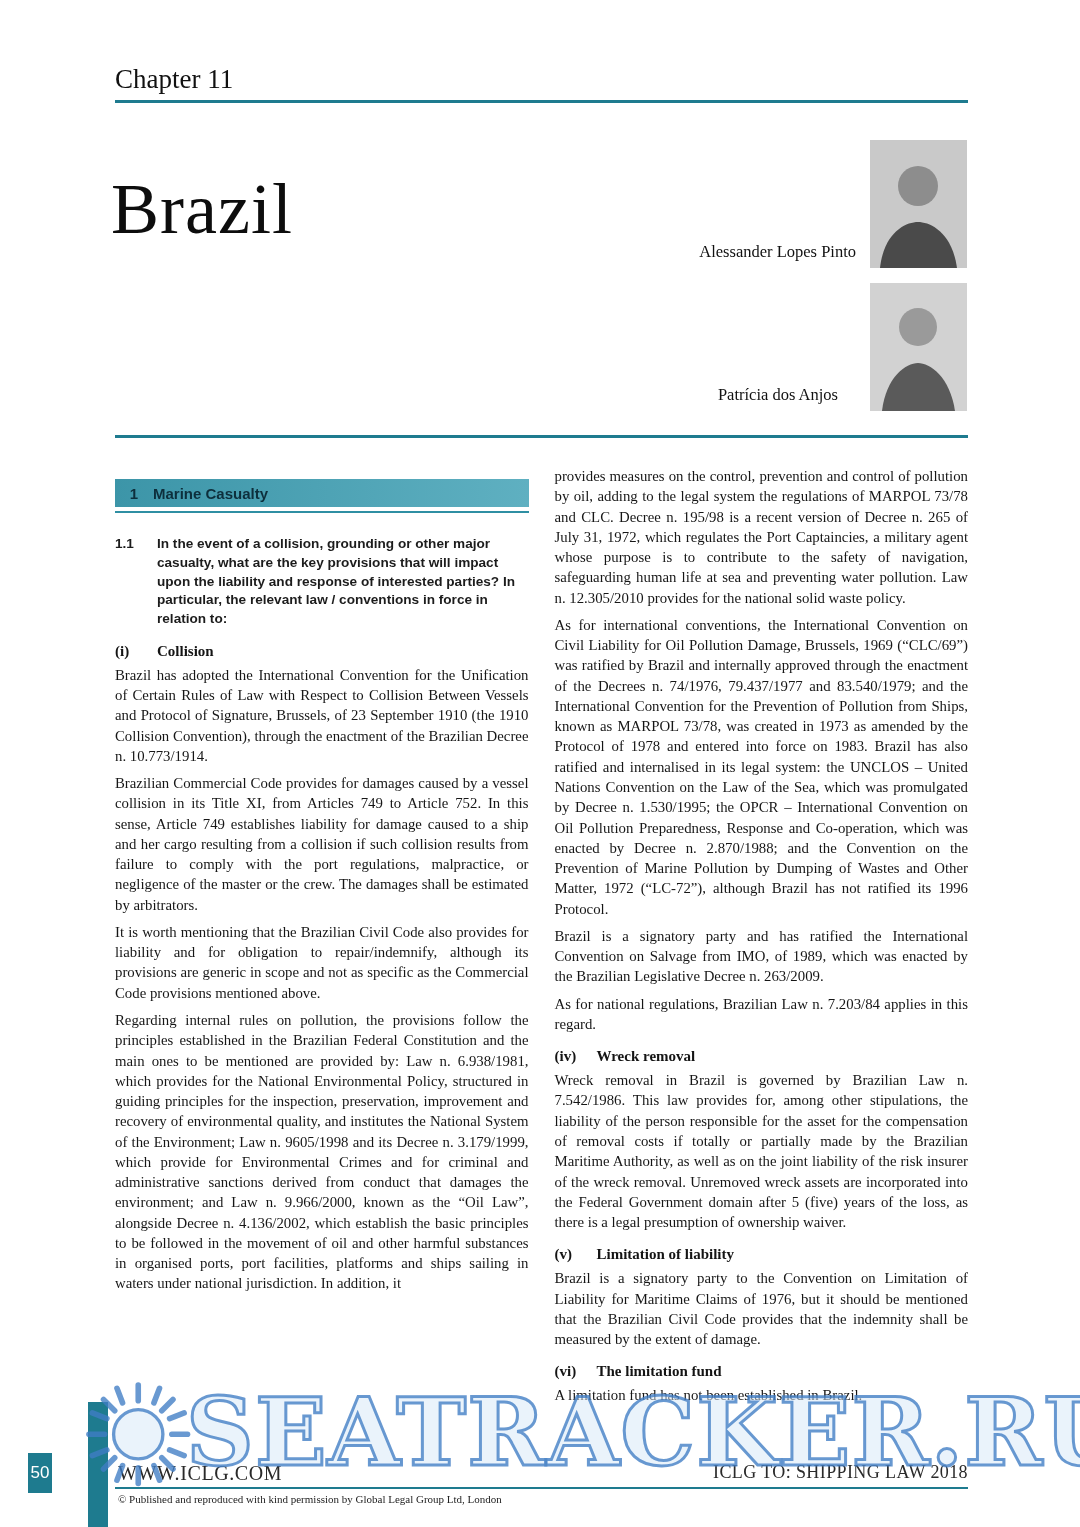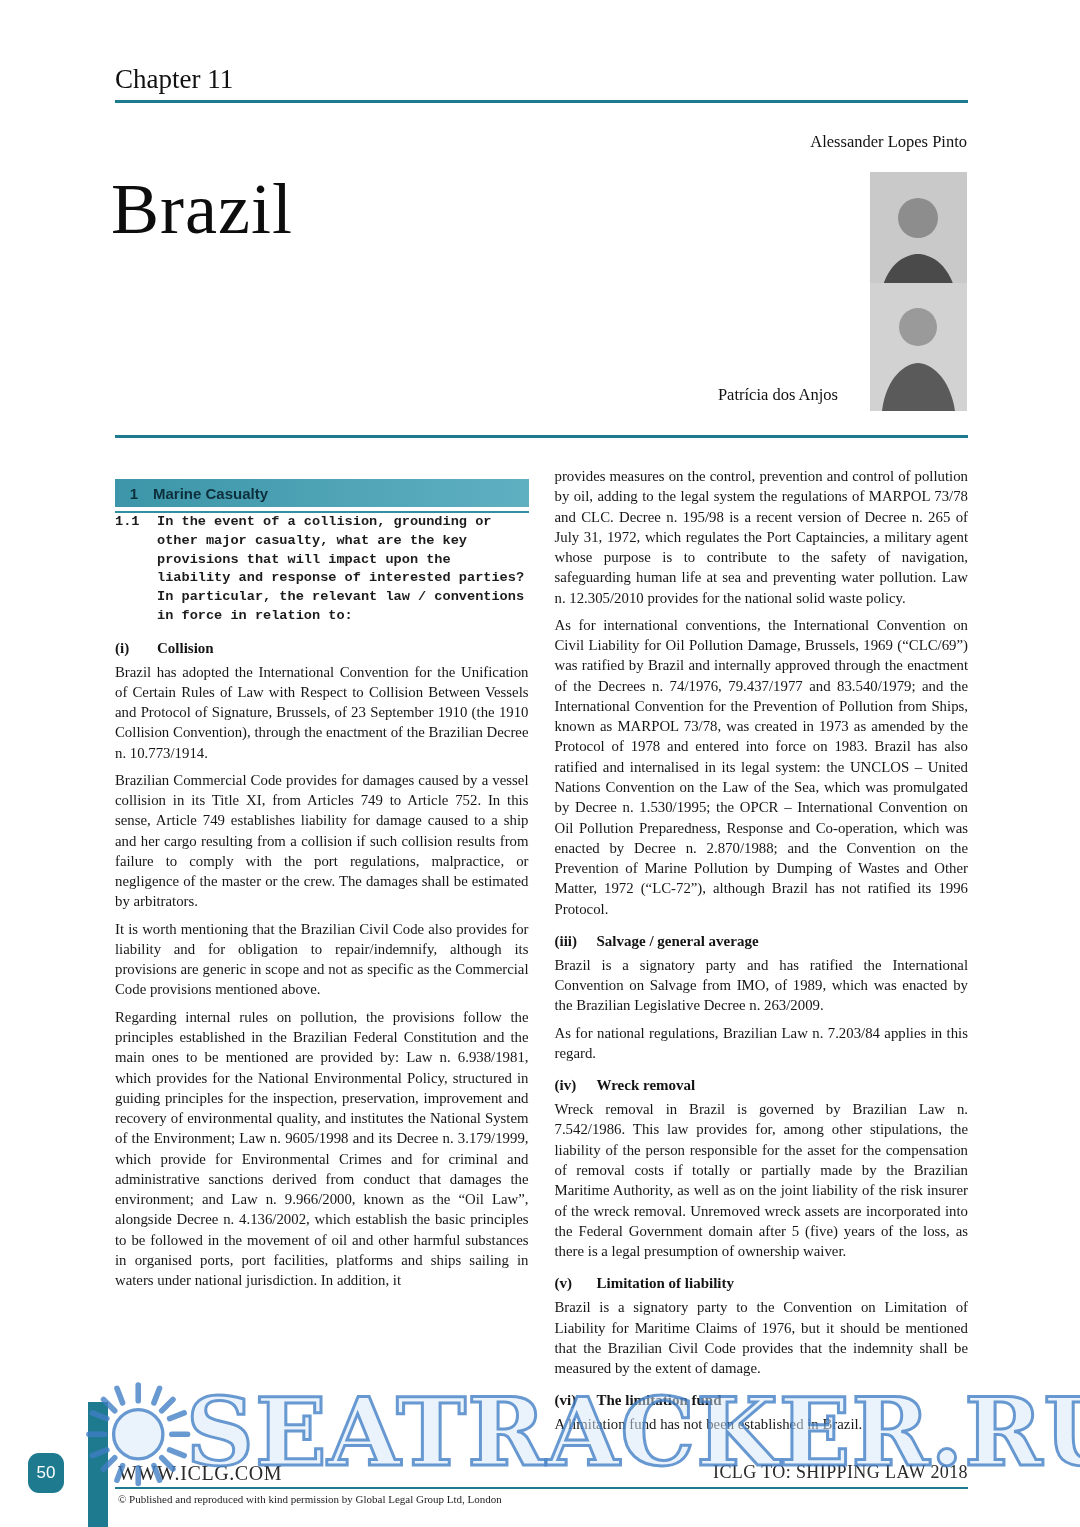--- a/index.html
+++ b/index.html
@@ -9,61 +9,61 @@
     margin:0 auto;
   }
   
   .chapter { position:absolute; left:115px; top:64px; font-size:27px; color:#111; }
   .rule { position:absolute; left:115px; width:853px; height:3px; background:#1e7b8f; }
   .rule-top { top:100px; }
   .rule-mid { top:435px; }
   .page-title { position:absolute; left:111px; top:168px; font-size:72px; color:#0d0d0d; letter-spacing:1px; }
   
   .author-row { position:absolute; right:113px; width:470px; display:flex; justify-content:flex-end; align-items:flex-end; gap:14px; }
-  .author-row-1 { top:132px;flex-direction:column; }
+  .author-row-1 { top:140px; }
   .author-row-2 { top:283px;gap:32px; }
   .author-name { font-size:16.5px; color:#111; margin-bottom:6px; white-space:nowrap; }
   .author-photo { width:97px; height:128px; background:linear-gradient(180deg,#dcdcdc,#b9b9b9); overflow:hidden; flex-shrink:0; }
   .author-photo svg { display:block; width:100%; height:100%; }
   
   .firm-name { position:absolute; left:115px; top:352px; width:540px; font-size:23px; line-height:1.45; color:#111; letter-spacing:0.3px; }
   
   .columns { position:absolute; left:115px; top:464px; width:853px; display:grid; grid-template-columns:1fr 1fr; column-gap:26px; }
   .col { min-width:0; }
   .col-left { padding-top:15px; }
   .section-bar {
     height:28px; display:flex; align-items:center;
     background:linear-gradient(90deg,#3c95a8,#5fb0c1);
     font-family:"Liberation Sans", sans-serif; font-weight:bold; font-size:15px; color:#0d2f3c;
   }
   .section-num { width:38px; text-align:center; flex-shrink:0; }
   .section-underline { height:2px; background:#2f8fa3; margin-top:4px; }
-  .question { display:flex; font-family:Liberation Mono, monospace; font-weight:bold; font-size:13.6px; line-height:1.38; color:#1c1c1c; }
+  .question { display:flex; margin-top:22px; font-family:Liberation Sans, sans-serif; font-weight:bold; font-size:13.6px; line-height:1.38; color:#1c1c1c; }
   .q-num { width:42px; flex-shrink:0; }
   .q-text { flex:1; }
   .subheading { display:flex; margin-top:14px; margin-bottom:5px; font-weight:bold; font-size:15px; color:#141414; }
   .sub-label { width:42px; flex-shrink:0; }
   .para { margin:0 0 7px 0; font-size:14.8px; line-height:1.37; text-align:justify; color:#161616; }
   .col-right .para:first-child { margin-top:2px; }
   
   .watermark {
     position:absolute; left:80px; top:1372px; width:990px; height:120px;
     display:flex; align-items:center; z-index:6; pointer-events:none; opacity:0.92;
   }
   .watermark-sun { width:112px; height:112px; flex-shrink:0; margin-right:-6px; }
   .watermark-text {
     font-family:"DejaVu Serif", serif; font-weight:bold; font-size:94px; line-height:1;
     letter-spacing:1px; white-space:nowrap;
     color:rgba(214,231,248,0.55);
     -webkit-text-stroke:3px rgba(64,125,196,0.85);
   }
   
   .left-bar { position:absolute; left:88px; top:1402px; width:20px; height:125px; background:#1e7b8f; }
-  .page-num { position:absolute; left:28px; top:1453px; width:36px; height:40px; background:#1e7b8f; color:#fff;
-    display:flex; align-items:center; justify-content:center; font-family:"Liberation Sans", sans-serif; font-size:17px;border-radius:11px; }
+  .page-num { position:absolute; left:28px; top:1453px; width:24px; height:40px; background:#1e7b8f; color:#fff;
+    display:flex; align-items:center; justify-content:center; font-family:"Liberation Sans", sans-serif; font-size:17px; }
   .footer-site { position:absolute; left:118px; top:1462px; font-size:20px; letter-spacing:0.6px; color:#2a2a2a; }
   .footer-pub { position:absolute; right:112px; top:1462px; font-size:18px; letter-spacing:0.4px; color:#2a2a2a; }
   .footer-rule { position:absolute; left:115px; top:1487px; width:853px; height:2px; background:#1e7b8f; }
   .footer-copy { position:absolute; left:118px; top:1493px; font-size:11px; color:#222; }
 </style>
 </head>
 <body>
 
 <div class="page">
 
@@ -112,24 +112,20 @@
           <span class="sub-title">Collision</span>
         </div>
         <p class="para">Brazil has adopted the International Convention for the Unification of Certain Rules of Law with Respect to Collision Between Vessels and Protocol of Signature, Brussels, of 23 September 1910 (the 1910 Collision Convention), through the enactment of the Brazilian Decree n. 10.773/1914.</p>
         <p class="para">Brazilian Commercial Code provides for damages caused by a vessel collision in its Title XI, from Articles 749 to Article 752. In this sense, Article 749 establishes liability for damage caused to a ship and her cargo resulting from a collision if such collision results from failure to comply with the port regulations, malpractice, or negligence of the master or the crew.  The damages shall be estimated by arbitrators.</p>
         <p class="para">It is worth mentioning that the Brazilian Civil Code also provides for liability and for obligation to repair/indemnify, although its provisions are generic in scope and not as specific as the Commercial Code provisions mentioned above.</p>
         <p class="para">Regarding internal rules on pollution, the provisions follow the principles established in the Brazilian Federal Constitution and the main ones to be mentioned are provided by: Law n. 6.938/1981, which provides for the National Environmental Policy, structured in guiding principles for the inspection, preservation, improvement and recovery of environmental quality, and institutes the National System of the Environment; Law n. 9605/1998 and its Decree n. 3.179/1999, which provide for Environmental Crimes and for criminal and administrative sanctions derived from conduct that damages the environment; and Law n. 9.966/2000, known as the “Oil Law”, alongside Decree n. 4.136/2002, which establish the basic principles to be followed in the movement of oil and other harmful substances in organised ports, port facilities, platforms and ships sailing in waters under national jurisdiction.  In addition, it</p>
       </div>
     <div class="col col-right">
         <p class="para">provides measures on the control, prevention and control of pollution by oil, adding to the legal system the regulations of MARPOL 73/78 and CLC.  Decree n. 195/98 is a recent version of Decree n. 265 of July 31, 1972, which regulates the Port Captaincies, a military agent whose purpose is to contribute to the safety of navigation, safeguarding human life at sea and preventing water pollution.  Law n. 12.305/2010 provides for the national solid waste policy.</p>
         <p class="para">As for international conventions, the International Convention on Civil Liability for Oil Pollution Damage, Brussels, 1969 (“CLC/69”) was ratified by Brazil and internally approved through the enactment of the Decrees n. 74/1976, 79.437/1977 and 83.540/1979; and the International Convention for the Prevention of Pollution from Ships, known as MARPOL 73/78, was created in 1973 as amended by the Protocol of 1978 and entered into force on 1983.  Brazil has also ratified and internalised in its legal system: the UNCLOS – United Nations Convention on the Law of the Sea, which was promulgated by Decree n. 1.530/1995; the OPCR – International Convention on Oil Pollution Preparedness, Response and Co-operation, which was enacted by Decree n. 2.870/1988; and the Convention on the Prevention of Marine Pollution by Dumping of Wastes and Other Matter, 1972 (“LC-72”), although Brazil has not ratified its 1996 Protocol.</p>
-        <div class="subheading">
-          <span class="sub-label">(iii)</span>
-          <span class="sub-title">Salvage / general average</span>
-        </div>
         <p class="para">Brazil is a signatory party and has ratified the International Convention on Salvage from IMO, of 1989, which was enacted by the Brazilian Legislative Decree n. 263/2009.</p>
         <p class="para">As for national regulations, Brazilian Law n. 7.203/84 applies in this regard.</p>
         <div class="subheading">
           <span class="sub-label">(iv)</span>
           <span class="sub-title">Wreck removal</span>
         </div>
         <p class="para">Wreck removal in Brazil is governed by Brazilian Law n. 7.542/1986.  This law provides for, among other stipulations, the liability of the person responsible for the asset for the compensation of removal costs if totally or partially made by the Brazilian Maritime Authority, as well as on the joint liability of the risk insurer of the wreck removal.  Unremoved wreck assets are incorporated into the Federal Government domain after 5 (five) years of the loss, as there is a legal presumption of ownership waiver.</p>
         <div class="subheading">
           <span class="sub-label">(v)</span>
           <span class="sub-title">Limitation of liability</span>

